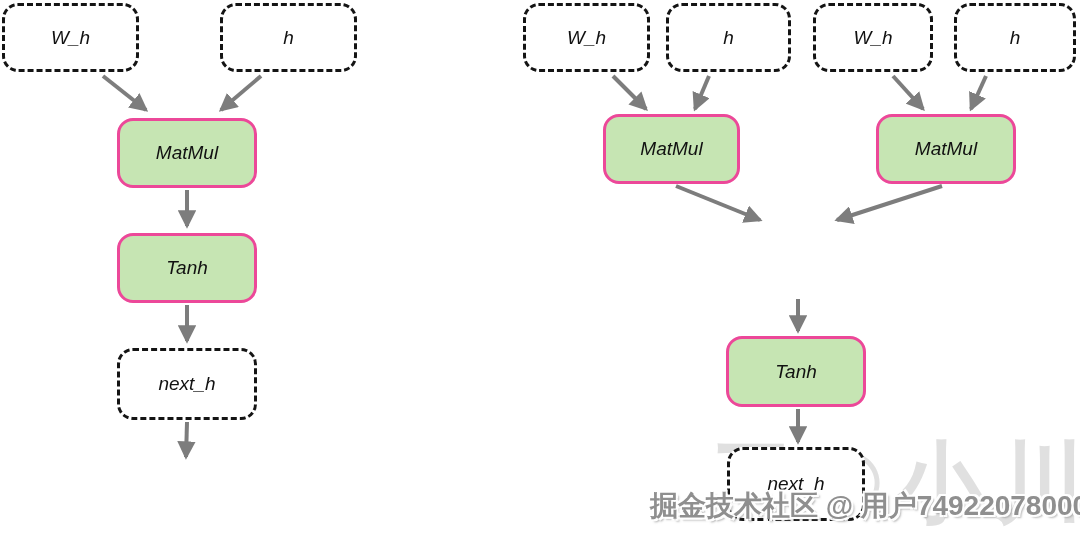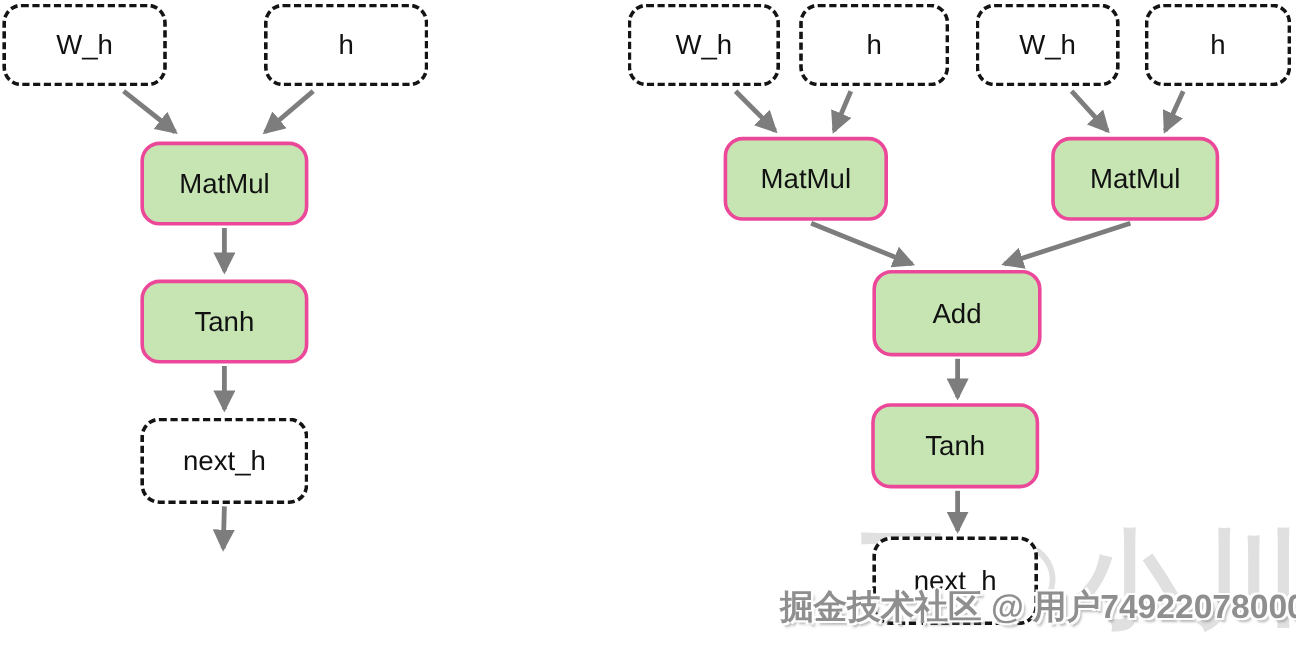--- a/index.html
+++ b/index.html
@@ -40,24 +40,25 @@
      -2px -2px 0 rgba(255,255,255,.95),
       2px -2px 0 rgba(255,255,255,.95),
      -2px 2px 0 rgba(255,255,255,.95),
       3px 3px 2px rgba(120,120,120,.5);
     user-select:none;
   }
   .node{
     position:absolute;
     box-sizing:border-box;
     display:flex;align-items:center;justify-content:center;
-    font-size:23px;
+    font-size:19px;
     color:#111;
     border-radius:16px;
     background:#fff;
+    font-style:italic;
   }
   .node.dashed{border:3px dashed #141414;}
   .node.op{border:3px solid #ec4899;background:var(--op-fill,#c6e5b3);}
   
   .n-l-wh    {left:2px;  top:3px;   width:137px;height:69px;}
   .n-l-h     {left:220px;top:3px;   width:137px;height:69px;}
   .n-l-matmul{left:117px;top:118px; width:140px;height:70px;}
   .n-l-tanh  {left:117px;top:233px; width:140px;height:70px;}
   .n-l-next  {left:117px;top:348px; width:140px;height:72px;}
   .n-l-loss  {left:113px;top:464px; width:141px;height:72px;}
@@ -111,20 +112,19 @@
     <div class="node op n-l-matmul">MatMul</div>
     <div class="node op n-l-tanh">Tanh</div>
     <div class="node dashed n-l-next">next_h</div>
 
     <div class="node dashed n-r-wh1">W_h</div>
     <div class="node dashed n-r-h1">h</div>
     <div class="node dashed n-r-wh2">W_h</div>
     <div class="node dashed n-r-h2">h</div>
     <div class="node op n-r-mm1">MatMul</div>
     <div class="node op n-r-mm2">MatMul</div>
-    <div class="node op n-r-add">Add</div>
     <div class="node op n-r-tanh">Tanh</div>
     <div class="node dashed n-r-next">next_h</div>
   </div>
 
   <div class="main-wm">掘金技术社区 @ 用户749220780005</div>
 
 </div>
 
 </body></html>

